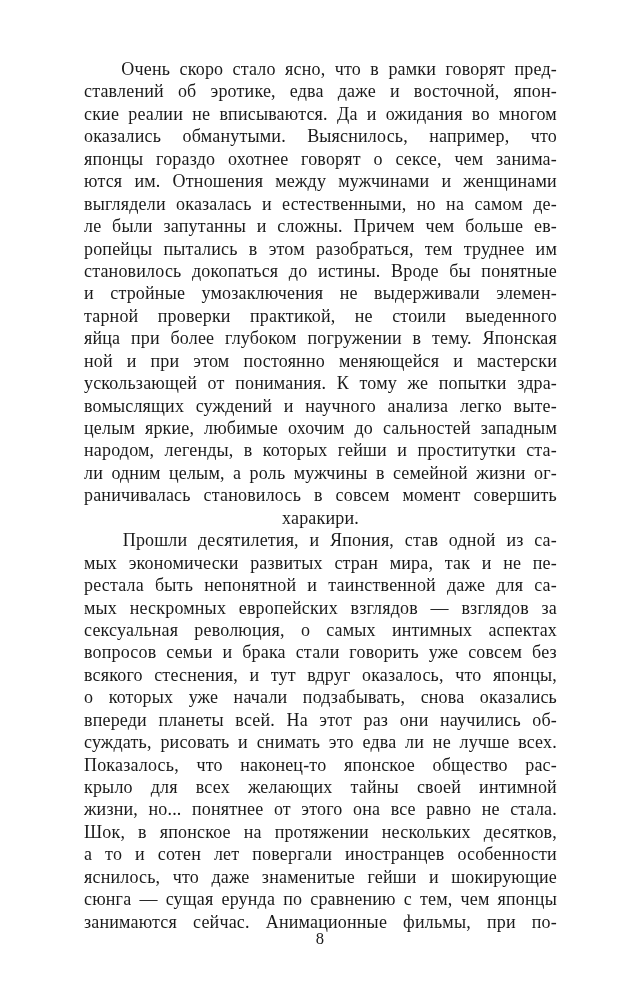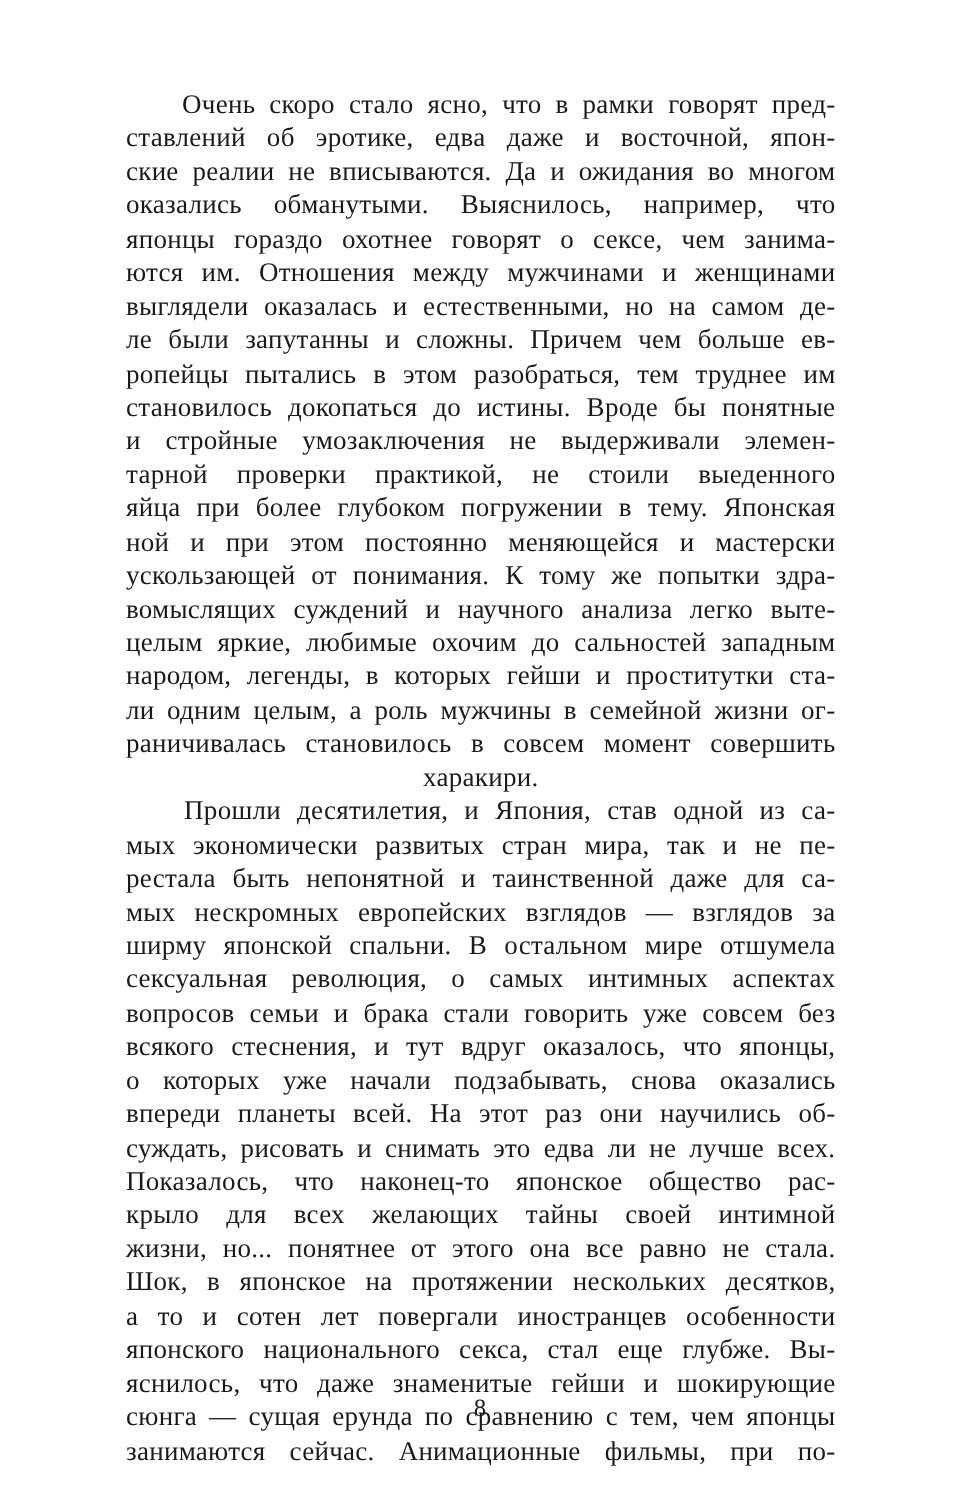--- a/index.html
+++ b/index.html
@@ -108,33 +108,31 @@
         <div class="line just"><span class="w">народом,</span><span class="w">легенды,</span><span class="w">в</span><span class="w">которых</span><span class="w">гейши</span><span class="w">и</span><span class="w">проститутки</span><span class="w">ста-</span></div>
         <div class="line just"><span class="w">ли</span><span class="w">одним</span><span class="w">целым,</span><span class="w">а</span><span class="w">роль</span><span class="w">мужчины</span><span class="w">в</span><span class="w">семейной</span><span class="w">жизни</span><span class="w">ог-</span></div>
         <div class="line just"><span class="w">раничивалась</span><span class="w">становилось</span><span class="w">в</span><span class="w">совсем</span><span class="w">момент</span><span class="w">совершить</span></div>
         <div class="line last"><span class="w">харакири.</span></div>
       </div>
       <div class="para">
         <div class="line just"><span class="indent"></span><span class="w">Прошли</span><span class="w">десятилетия,</span><span class="w">и</span><span class="w">Япония,</span><span class="w">став</span><span class="w">одной</span><span class="w">из</span><span class="w">са-</span></div>
         <div class="line just"><span class="w">мых</span><span class="w">экономически</span><span class="w">развитых</span><span class="w">стран</span><span class="w">мира,</span><span class="w">так</span><span class="w">и</span><span class="w">не</span><span class="w">пе-</span></div>
         <div class="line just"><span class="w">рестала</span><span class="w">быть</span><span class="w">непонятной</span><span class="w">и</span><span class="w">таинственной</span><span class="w">даже</span><span class="w">для</span><span class="w">са-</span></div>
         <div class="line just"><span class="w">мых</span><span class="w">нескромных</span><span class="w">европейских</span><span class="w">взглядов</span><span class="w">—</span><span class="w">взглядов</span><span class="w">за</span></div>
-        <div class="line just"><span class="w">ширму</span><span class="w">японской</span><span class="w">спальни.</span><span class="w">В</span><span class="w">остальном</span><span class="w">мире</span><span class="w">отшумела</span></div>
         <div class="line just"><span class="w">сексуальная</span><span class="w">революция,</span><span class="w">о</span><span class="w">самых</span><span class="w">интимных</span><span class="w">аспектах</span></div>
         <div class="line just"><span class="w">вопросов</span><span class="w">семьи</span><span class="w">и</span><span class="w">брака</span><span class="w">стали</span><span class="w">говорить</span><span class="w">уже</span><span class="w">совсем</span><span class="w">без</span></div>
         <div class="line just"><span class="w">всякого</span><span class="w">стеснения,</span><span class="w">и</span><span class="w">тут</span><span class="w">вдруг</span><span class="w">оказалось,</span><span class="w">что</span><span class="w">японцы,</span></div>
         <div class="line just"><span class="w">о</span><span class="w">которых</span><span class="w">уже</span><span class="w">начали</span><span class="w">подзабывать,</span><span class="w">снова</span><span class="w">оказались</span></div>
         <div class="line just"><span class="w">впереди</span><span class="w">планеты</span><span class="w">всей.</span><span class="w">На</span><span class="w">этот</span><span class="w">раз</span><span class="w">они</span><span class="w">научились</span><span class="w">об-</span></div>
         <div class="line just"><span class="w">суждать,</span><span class="w">рисовать</span><span class="w">и</span><span class="w">снимать</span><span class="w">это</span><span class="w">едва</span><span class="w">ли</span><span class="w">не</span><span class="w">лучше</span><span class="w">всех.</span></div>
         <div class="line just"><span class="w">Показалось,</span><span class="w">что</span><span class="w">наконец-то</span><span class="w">японское</span><span class="w">общество</span><span class="w">рас-</span></div>
         <div class="line just"><span class="w">крыло</span><span class="w">для</span><span class="w">всех</span><span class="w">желающих</span><span class="w">тайны</span><span class="w">своей</span><span class="w">интимной</span></div>
         <div class="line just"><span class="w">жизни,</span><span class="w">но...</span><span class="w">понятнее</span><span class="w">от</span><span class="w">этого</span><span class="w">она</span><span class="w">все</span><span class="w">равно</span><span class="w">не</span><span class="w">стала.</span></div>
         <div class="line just"><span class="w">Шок,</span><span class="w">в</span><span class="w">японское</span><span class="w">на</span><span class="w">протяжении</span><span class="w">нескольких</span><span class="w">десятков,</span></div>
         <div class="line just"><span class="w">а</span><span class="w">то</span><span class="w">и</span><span class="w">сотен</span><span class="w">лет</span><span class="w">повергали</span><span class="w">иностранцев</span><span class="w">особенности</span></div>
-        <div class="line just"><span class="w">японского</span><span class="w">национального</span><span class="w">секса,</span><span class="w">стал</span><span class="w">еще</span><span class="w">глубже.</span><span class="w">Вы-</span></div>
         <div class="line just"><span class="w">яснилось,</span><span class="w">что</span><span class="w">даже</span><span class="w">знаменитые</span><span class="w">гейши</span><span class="w">и</span><span class="w">шокирующие</span></div>
         <div class="line just"><span class="w">сюнга</span><span class="w">—</span><span class="w">сущая</span><span class="w">ерунда</span><span class="w">по</span><span class="w">сравнению</span><span class="w">с</span><span class="w">тем,</span><span class="w">чем</span><span class="w">японцы</span></div>
         <div class="line just"><span class="w">занимаются</span><span class="w">сейчас.</span><span class="w">Анимационные</span><span class="w">фильмы,</span><span class="w">при</span><span class="w">по-</span></div>
       </div>
     </div>
 
   <div class="folio">8</div>
 
 </div>
 

